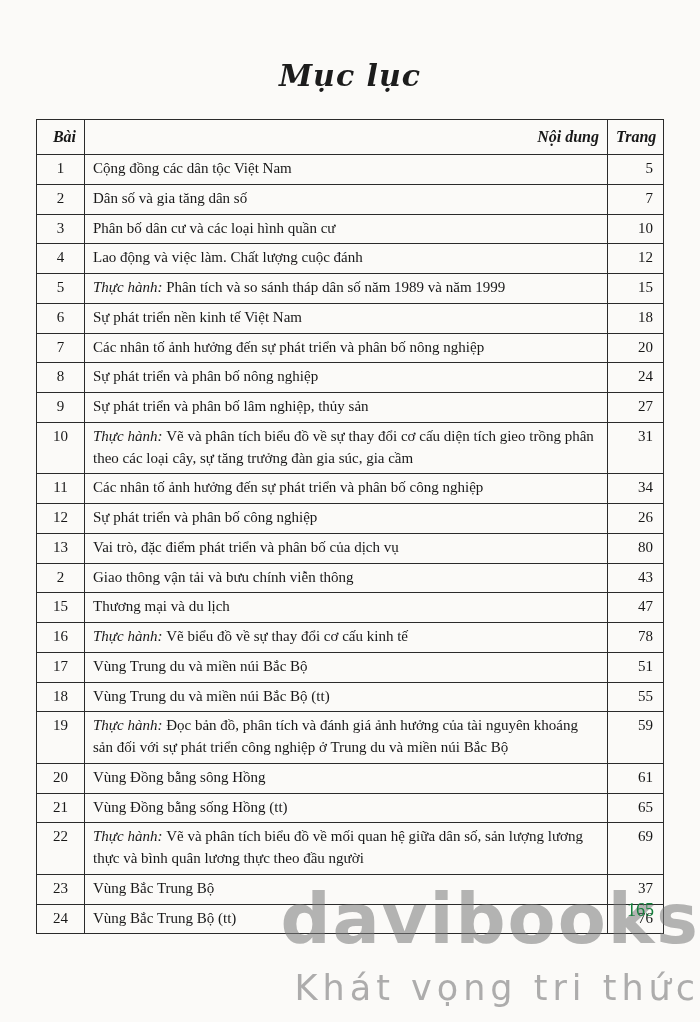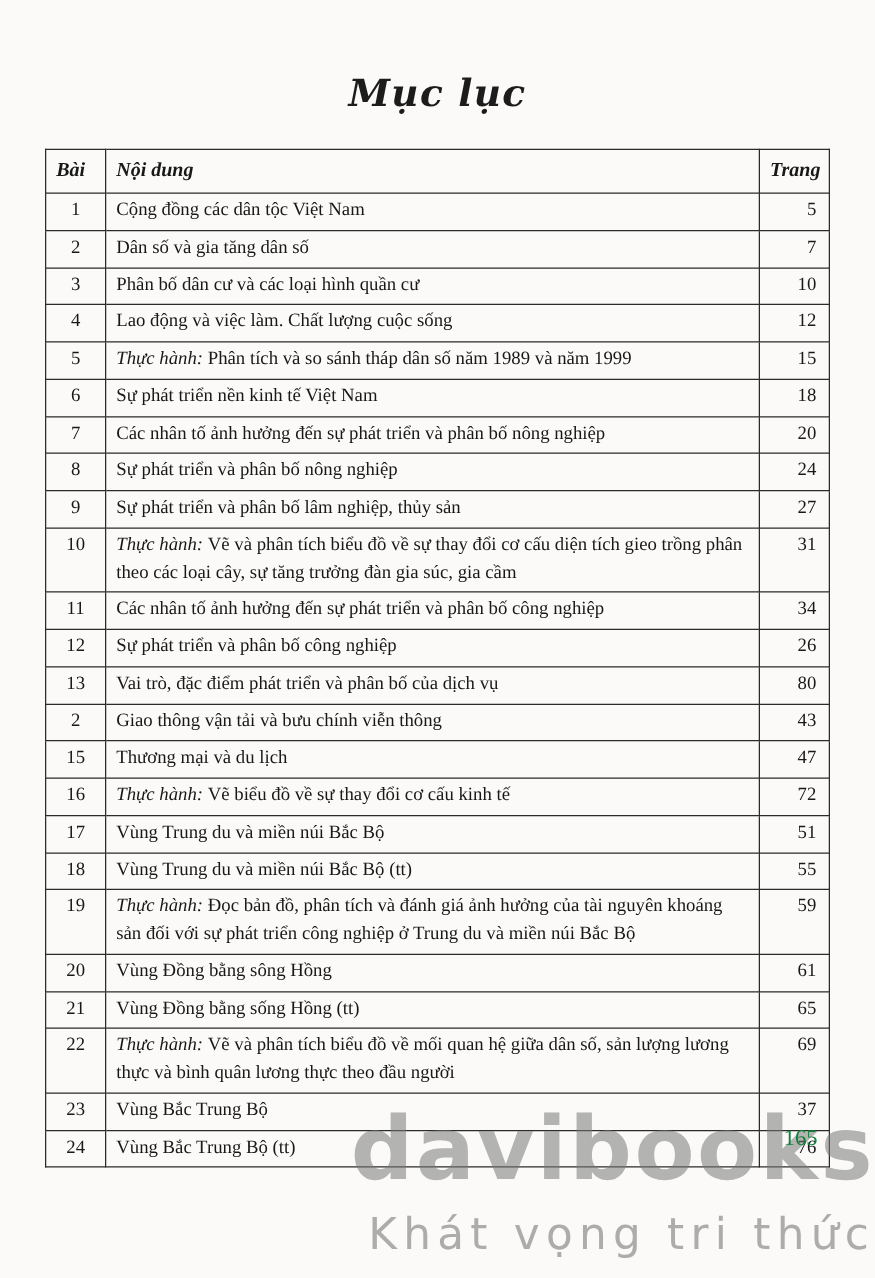--- a/index.html
+++ b/index.html
@@ -33,21 +33,21 @@
   }
   .toc th, .toc td {
     border: 1px solid #2b2b2b;
     vertical-align: top;
     padding: 3px 8px 4px 8px;
     line-height: 1.45;
   }
   .toc thead th {
     font-style: italic;
     font-weight: 700;
-    text-align: left;
+    text-align: right;
     font-size: 16px;
     padding-top: 5px;
     padding-bottom: 6px;
   }
   th.col-bai, td.col-bai { width: 48px; }
   th.col-trang, td.col-trang { width: 56px; }
   td.col-bai { text-align: center; }
   td.col-trang { text-align: right; padding-right: 10px; }
   td.col-noidung em { font-style: italic; }
 
@@ -107,21 +107,21 @@
           <td class="col-noidung">Dân số và gia tăng dân số</td>
           <td class="col-trang">7</td>
         </tr>
         <tr>
           <td class="col-bai">3</td>
           <td class="col-noidung">Phân bố dân cư và các loại hình quần cư</td>
           <td class="col-trang">10</td>
         </tr>
         <tr>
           <td class="col-bai">4</td>
-          <td class="col-noidung">Lao động và việc làm. Chất lượng cuộc sống</td>
+          <td class="col-noidung">Lao động và việc làm. Chất lượng cuộc đánh</td>
           <td class="col-trang">12</td>
         </tr>
         <tr>
           <td class="col-bai">5</td>
           <td class="col-noidung"><em>Thực hành: </em>Phân tích và so sánh tháp dân số năm 1989 và năm 1999</td>
           <td class="col-trang">15</td>
         </tr>
         <tr>
           <td class="col-bai">6</td>
           <td class="col-noidung">Sự phát triển nền kinh tế Việt Nam</td>
@@ -168,21 +168,21 @@
           <td class="col-trang">43</td>
         </tr>
         <tr>
           <td class="col-bai">15</td>
           <td class="col-noidung">Thương mại và du lịch</td>
           <td class="col-trang">47</td>
         </tr>
         <tr>
           <td class="col-bai">16</td>
           <td class="col-noidung"><em>Thực hành: </em>Vẽ biểu đồ về sự thay đổi cơ cấu kinh tế</td>
-          <td class="col-trang">72</td>
+          <td class="col-trang">78</td>
         </tr>
         <tr>
           <td class="col-bai">17</td>
           <td class="col-noidung">Vùng Trung du và miền núi Bắc Bộ</td>
           <td class="col-trang">51</td>
         </tr>
         <tr>
           <td class="col-bai">18</td>
           <td class="col-noidung">Vùng Trung du và miền núi Bắc Bộ (tt)</td>
           <td class="col-trang">55</td>

